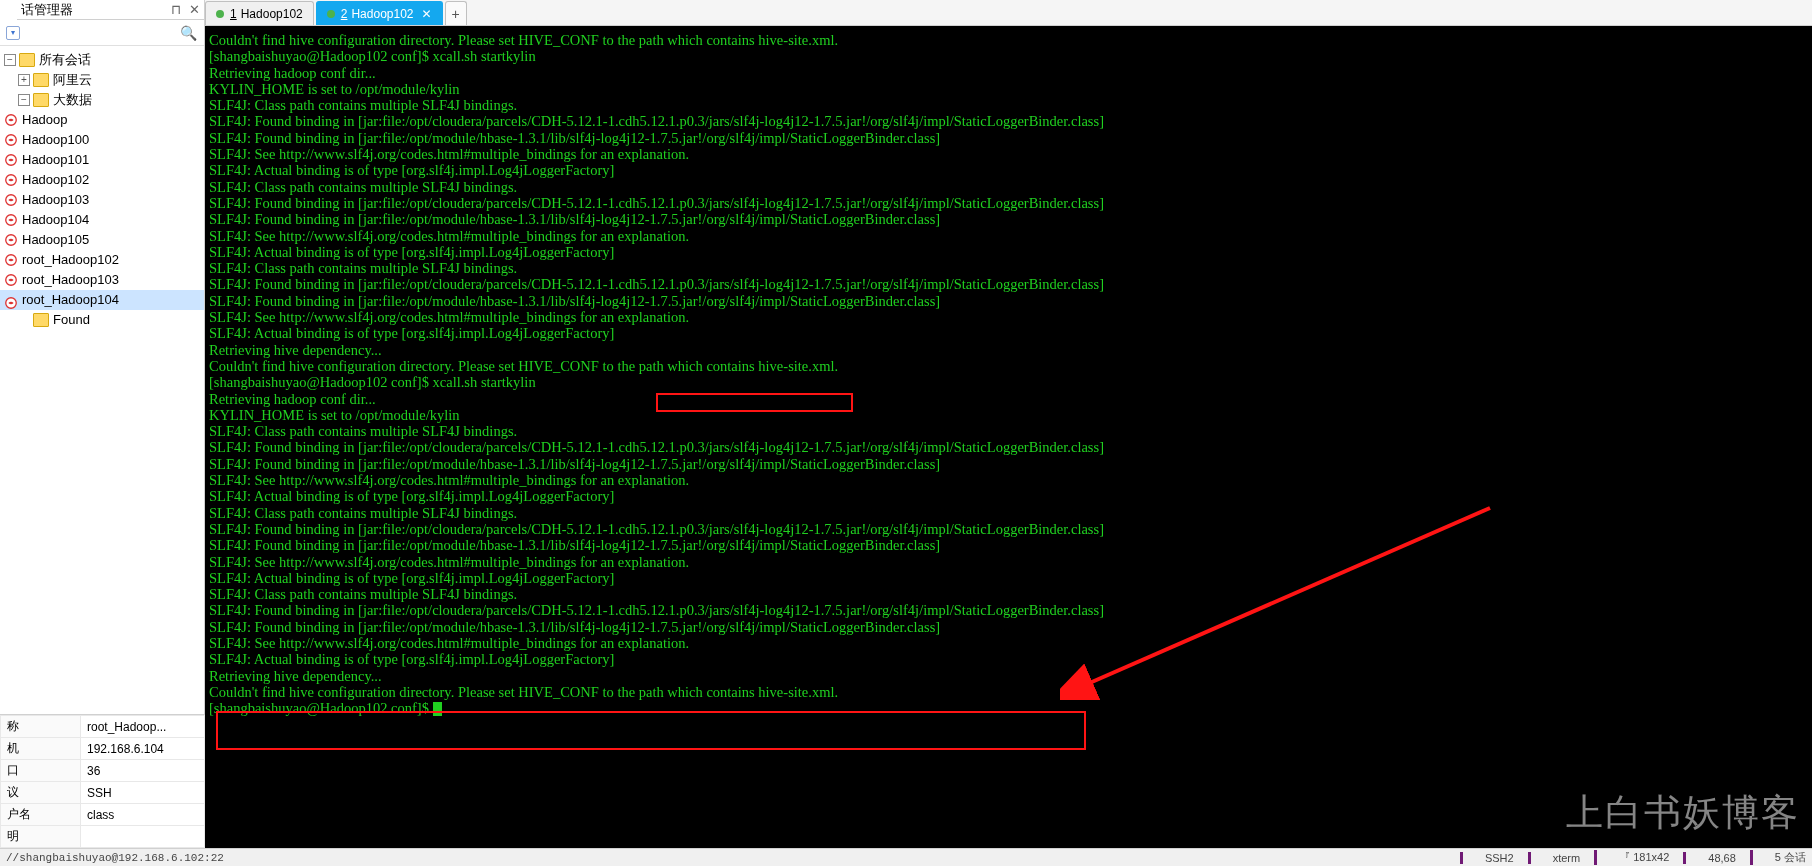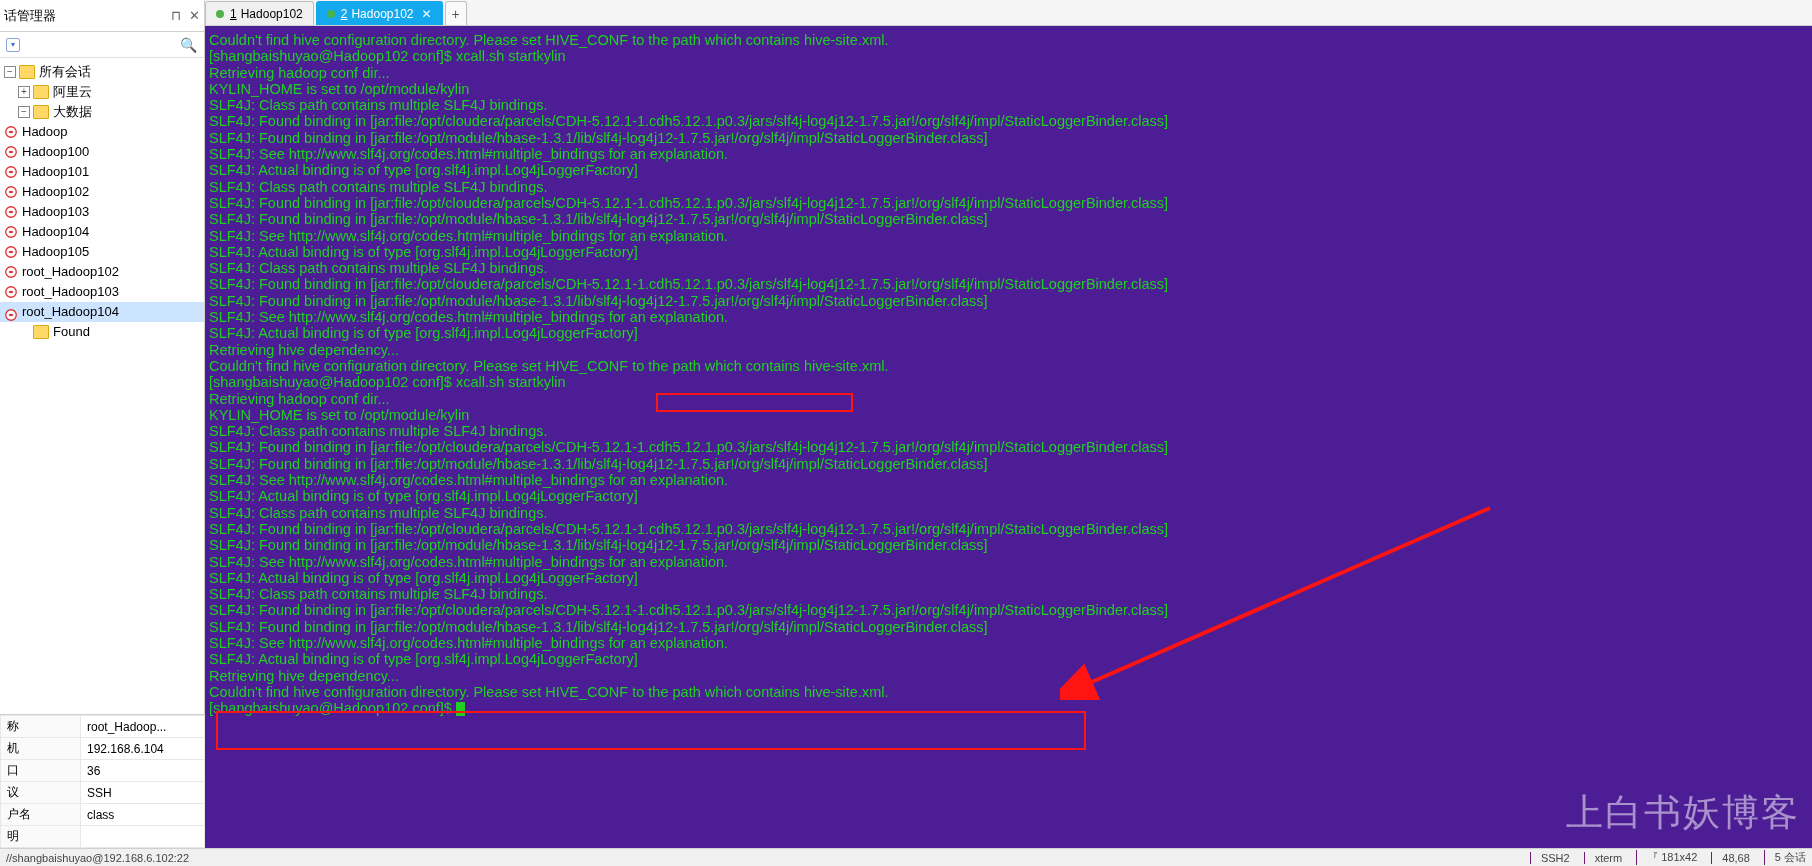--- a/index.html
+++ b/index.html
@@ -1,18 +1,18 @@
 <!DOCTYPE html>
 <html><head>
 <meta charset="utf-8">
 <style>
 * { margin: 0; padding: 0; box-sizing: border-box; }
 body { font-family: "Microsoft YaHei", sans-serif; font-size: 12px; background: #fff; overflow: hidden; width: 1812px; height: 866px; position: relative; }
 .sidebar { position: absolute; left: 0; top: 0; width: 205px; height: 730px; background: #fff; border-right: 1px solid #d0d0d0; }
-.panel-header { height: 32px; border-bottom: 1px solid #d0d0d0; display: flex; align-items: center; padding: 0 4px; font-size: 13px; }
+.panel-header { height: 20px; border-bottom: 1px solid #d0d0d0; display: flex; align-items: center; padding: 0 4px; font-size: 13px; margin-left: 17px; }
 .panel-header .title { flex: 1; }
 .panel-header .pin { margin-right: 8px; color: #666; cursor: pointer; }
 .panel-header .close { color: #666; cursor: pointer; }
 .search-row { height: 26px; border-bottom: 1px solid #e0e0e0; display: flex; align-items: center; padding: 0 6px; color: #aaa; }
 .search-row .dd { width: 14px; height: 14px; border: 1px solid #8aa6d8; border-radius: 2px; margin-right: 4px; display: flex; align-items: center; justify-content: center; font-size: 8px; color: #3e74d0; }
 .search-row .mag { margin-left: auto; color: #888; font-size: 14px; }
 .tree { padding: 4px 0; font-size: 13px; line-height: 20px; }
 .tree-item { display: flex; align-items: center; height: 20px; padding-left: 4px; cursor: pointer; white-space: nowrap; }
 .tree-item .toggle { width: 12px; height: 12px; border: 1px solid #888; font-size: 10px; line-height: 10px; text-align: center; margin-right: 3px; color: #555; }
 .tree-item .folder { width: 16px; height: 14px; background: #ffd968; border: 1px solid #d8a910; border-radius: 1px; margin-right: 4px; flex-shrink: 0; }
@@ -26,28 +26,28 @@
 .props td { border: 1px solid #e8e8e8; padding: 2px 6px; height: 20px; }
 .props td:first-child { width: 80px; background: #fafafa; }
 .tabbar { position: absolute; left: 205px; right: 0; top: 0; height: 26px; background: #f5f5f5; display: flex; align-items: flex-end; border-bottom: 1px solid #d0d0d0; }
 .tab { height: 24px; padding: 0 10px; display: flex; align-items: center; border: 1px solid #c0c0c0; border-bottom: none; background: #f0f0f0; margin-right: 2px; border-radius: 3px 3px 0 0; font-size: 12px; cursor: pointer; }
 .tab .dot { width: 8px; height: 8px; border-radius: 50%; background: #4db24c; margin-right: 6px; }
 .tab .num { text-decoration: underline; margin-right: 4px; }
 .tab .xclose { margin-left: 8px; color: #888; }
 .tab.active { background: #14a8ef; color: #fff; border-color: #14a8ef; }
 .tab.active .xclose { color: #fff; }
 .tab.add { width: 22px; padding: 0; justify-content: center; font-size: 14px; color: #555; background: #fafafa; }
-.terminal { position: absolute; left: 205px; top: 26px; right: 0; bottom: 18px; background: #4c1d95; color: #20d020; font-family: Liberation Sans, sans-serif; font-size: 14.5px; line-height: 16.3px; padding: 6px 4px 2px 4px; white-space: pre; overflow: hidden; }
+.terminal { position: absolute; left: 205px; top: 26px; right: 0; bottom: 18px; background: #000000; color: #20d020; font-family: Liberation Serif, serif; font-size: 14.5px; line-height: 16.3px; padding: 6px 4px 2px 4px; white-space: pre; overflow: hidden; }
 .terminal .cursor { display: inline-block; width: 9px; height: 14px; background: #20d020; vertical-align: text-bottom; }
 .redbox1 { position: absolute; border: 2px solid #ff1414; left: 656px; top: 393px; width: 197px; height: 19px; pointer-events: none; }
 .redbox2 { position: absolute; border: 2px solid #ff1414; left: 216px; top: 711px; width: 870px; height: 39px; pointer-events: none; }
 .arrow { position: absolute; left: 1060px; top: 500px; width: 450px; height: 200px; pointer-events: none; }
 .statusbar { position: absolute; left: 0; right: 0; bottom: 0; height: 18px; background: #f0f0f0; border-top: 1px solid #d0d0d0; display: flex; align-items: center; font-size: 11px; color: #444; padding: 0 6px; }
-.statusbar .left { flex: 1; }
-.statusbar .seg { margin-left: 14px; border-left: 1px solid #701a75; padding-left: 10px; }
+.statusbar .left { flex: 1; font-family: Liberation Mono, monospace; }
+.statusbar .seg { margin-left: 14px; border-left: 3px solid #701a75; padding-left: 22px; }
 .watermark { position: absolute; right: 12px; bottom: 28px; font-size: 37px; font-family: "Microsoft YaHei", sans-serif; color: rgba(255,255,255,0.52); pointer-events: none; letter-spacing: 2px; z-index: 100; font-weight: 400; }
 </style>
 </head>
 <body>
 
 <div class="sidebar">
   <div class="panel-header">
     <span class="title">话管理器</span>
     <span class="pin">⊓</span>
     <span class="close">✕</span>

